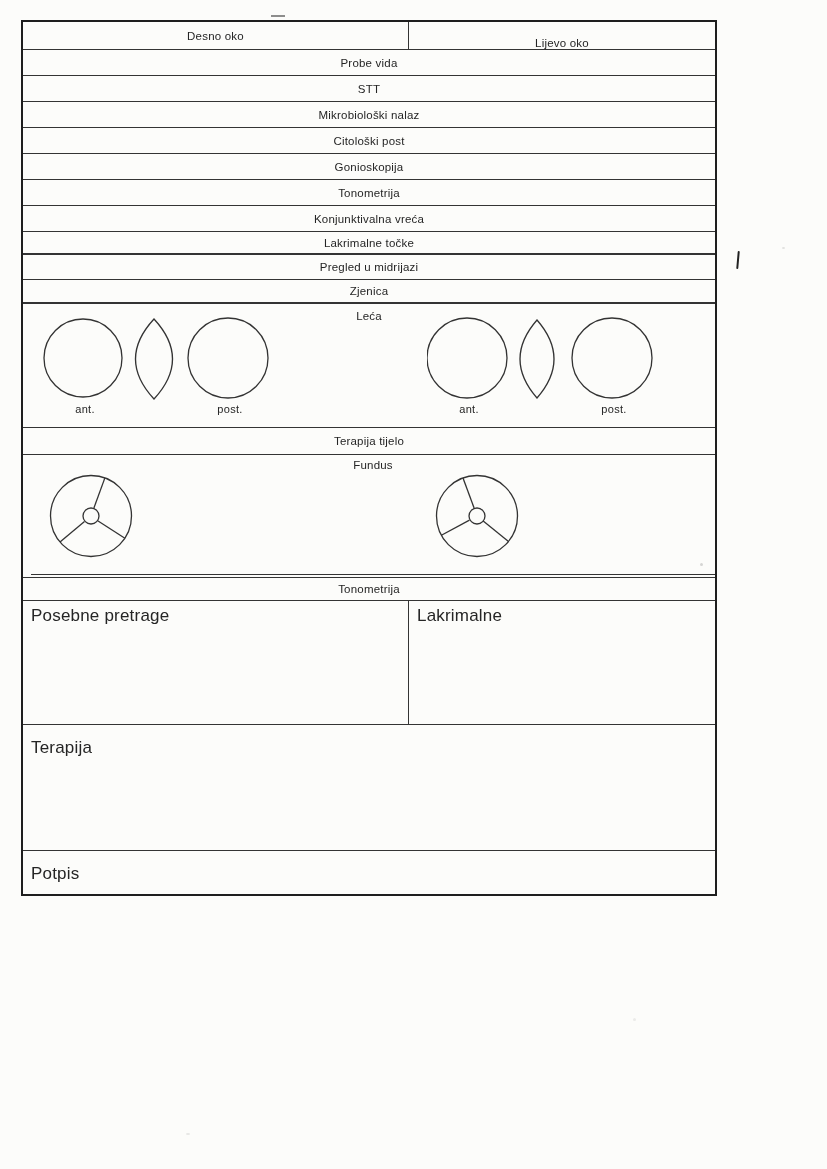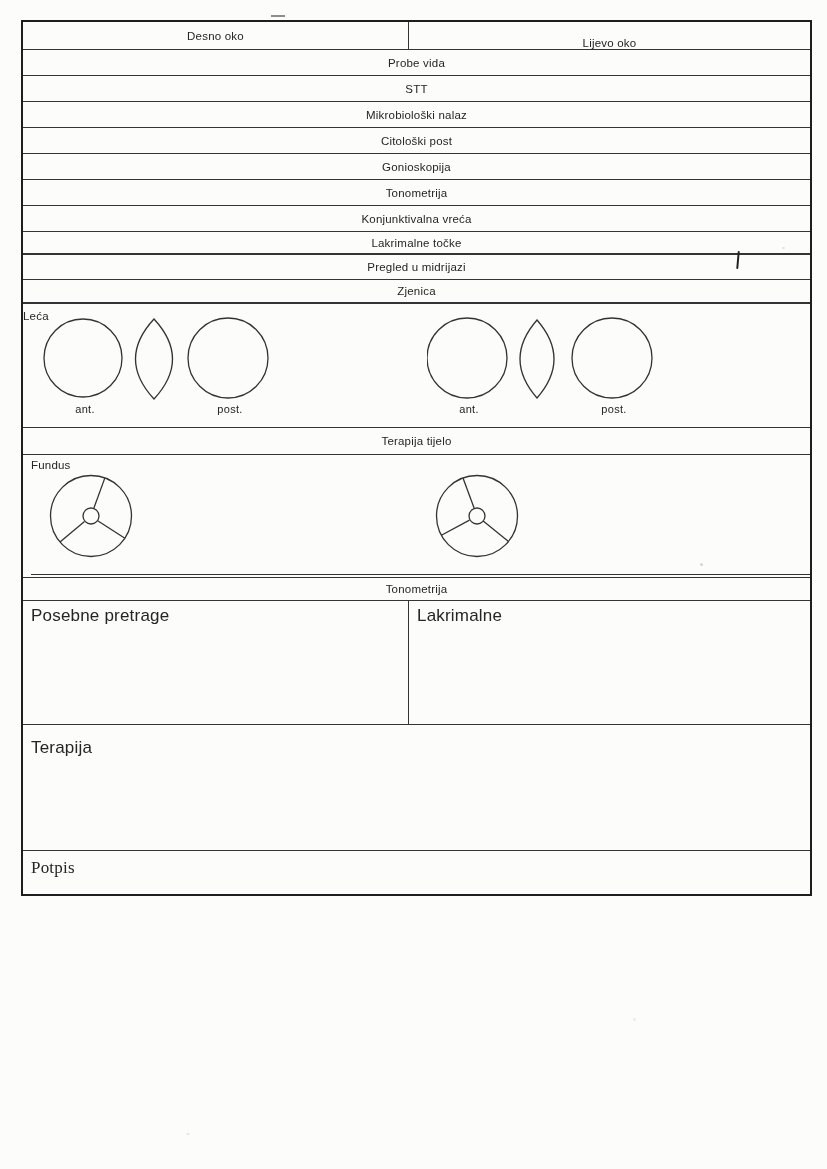--- a/index.html
+++ b/index.html
@@ -16,21 +16,21 @@
   }
   .page{
     position:relative;
     width:827px;height:1169px;
     background:var(--paper);
     overflow:hidden;
   }
   .form{
     position:absolute;
     left:21px;top:20px;
-    width:791px;height:876px;
+    width:696px;height:876px;
     border:2px solid var(--outer);
     background:var(--paper);
     display:flex;
     flex-direction:column;
   }
   .row{
     border-bottom:1px solid var(--line);
     display:flex;
     align-items:center;
     justify-content:center;
@@ -55,20 +55,21 @@
     position:relative;
     border-bottom:1px solid var(--line);
   }
   .sec-leca{height:124px;}
   .sec-fundus{height:120px;margin-left:8px;}
   .sec-posebne{height:124px;display:flex;}
   .sec-terapija{height:118px;margin-top:8px;}
   .sec-potpis{height:31px;border-bottom:none;position:relative;}
   .seclabel{
     display:block;
+    text-align:center;
     font-size:11.5px;
     letter-spacing:.2px;
   }
   .sec-leca .seclabel{padding-top:6px;}
   .sec-fundus .seclabel{padding-top:4px;}
   .corner-label{
     position:absolute;
     left:8px;top:5px;
     font-size:17px;
     letter-spacing:.2px;
@@ -200,21 +201,21 @@
       <div class="cell right">
         <span class="corner-label celllabel">Lakrimalne</span>
       </div>
     </div>
 
     <div class="section sec-terapija">
       <span class="corner-label celllabel">Terapija</span>
     </div>
 
     <div class="section sec-potpis">
-      <span class="corner-label celllabel" style="top:7px;font-family:Liberation Serif, serif;">Potpis</span>
+      <span class="corner-label celllabel" style="top:13px;">Potpis</span>
     </div>
 
   </div>
 
   <div class="pen-mark"></div>
   <div class="speck s1"></div>
   <div class="speck s2"></div>
   <div class="speck s3"></div>
   <div class="speck s4"></div>
   <div class="speck s5"></div>

